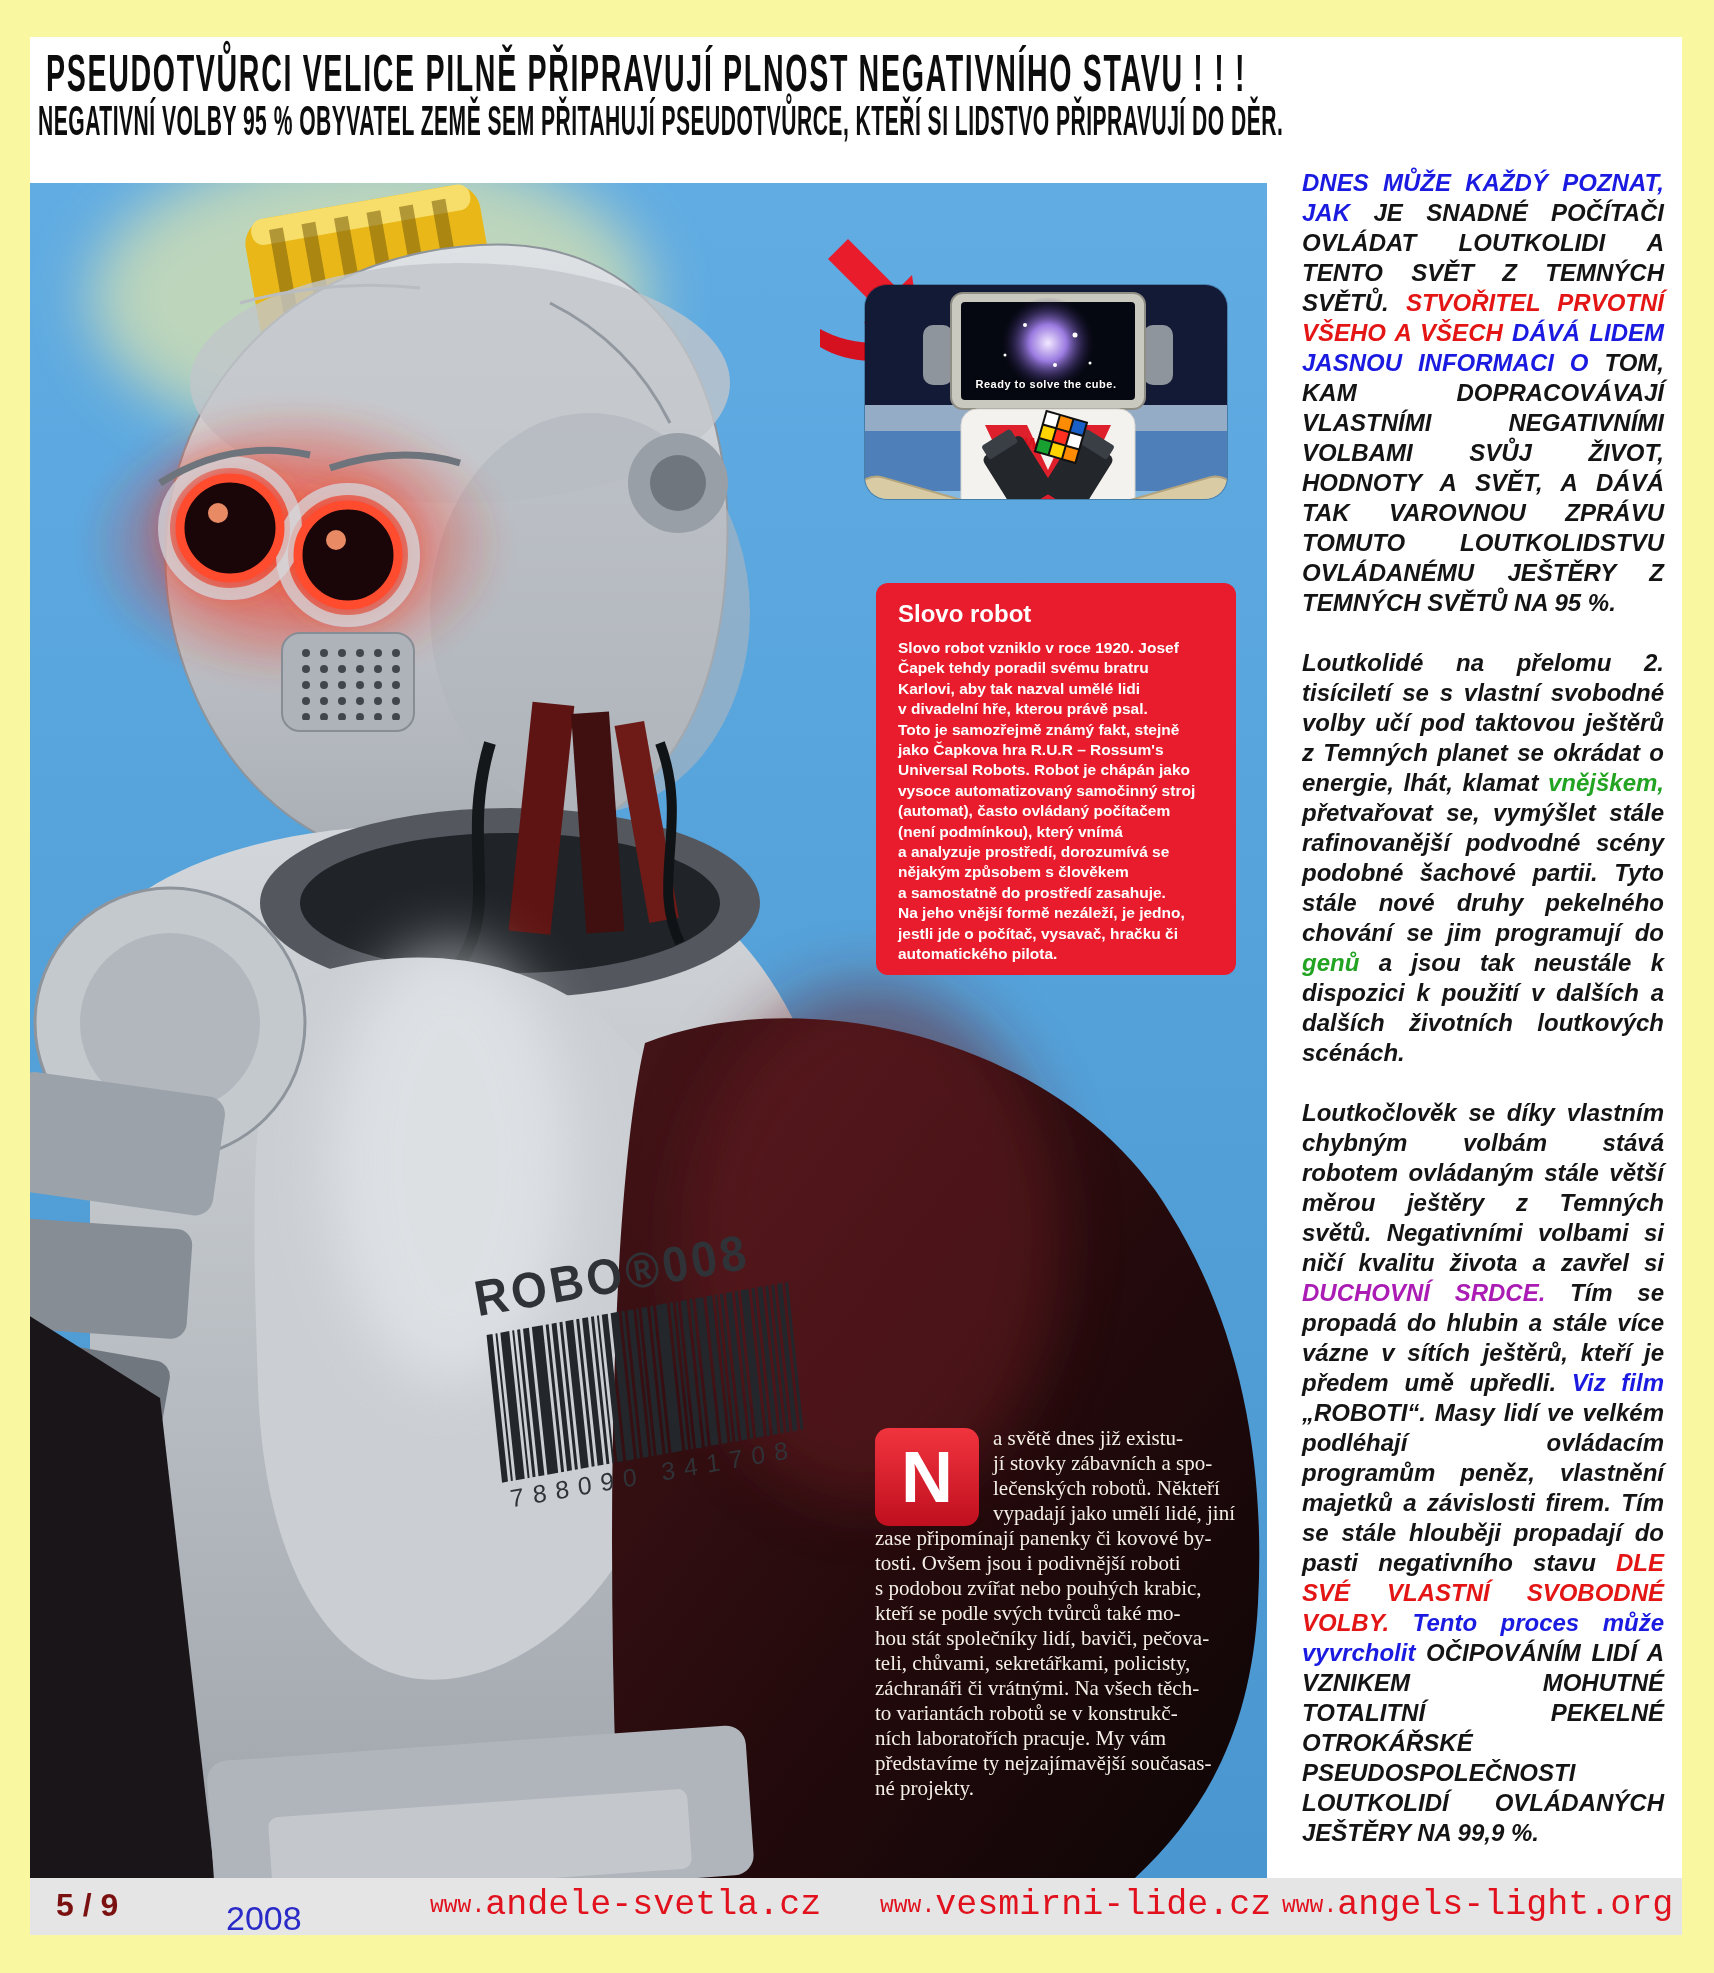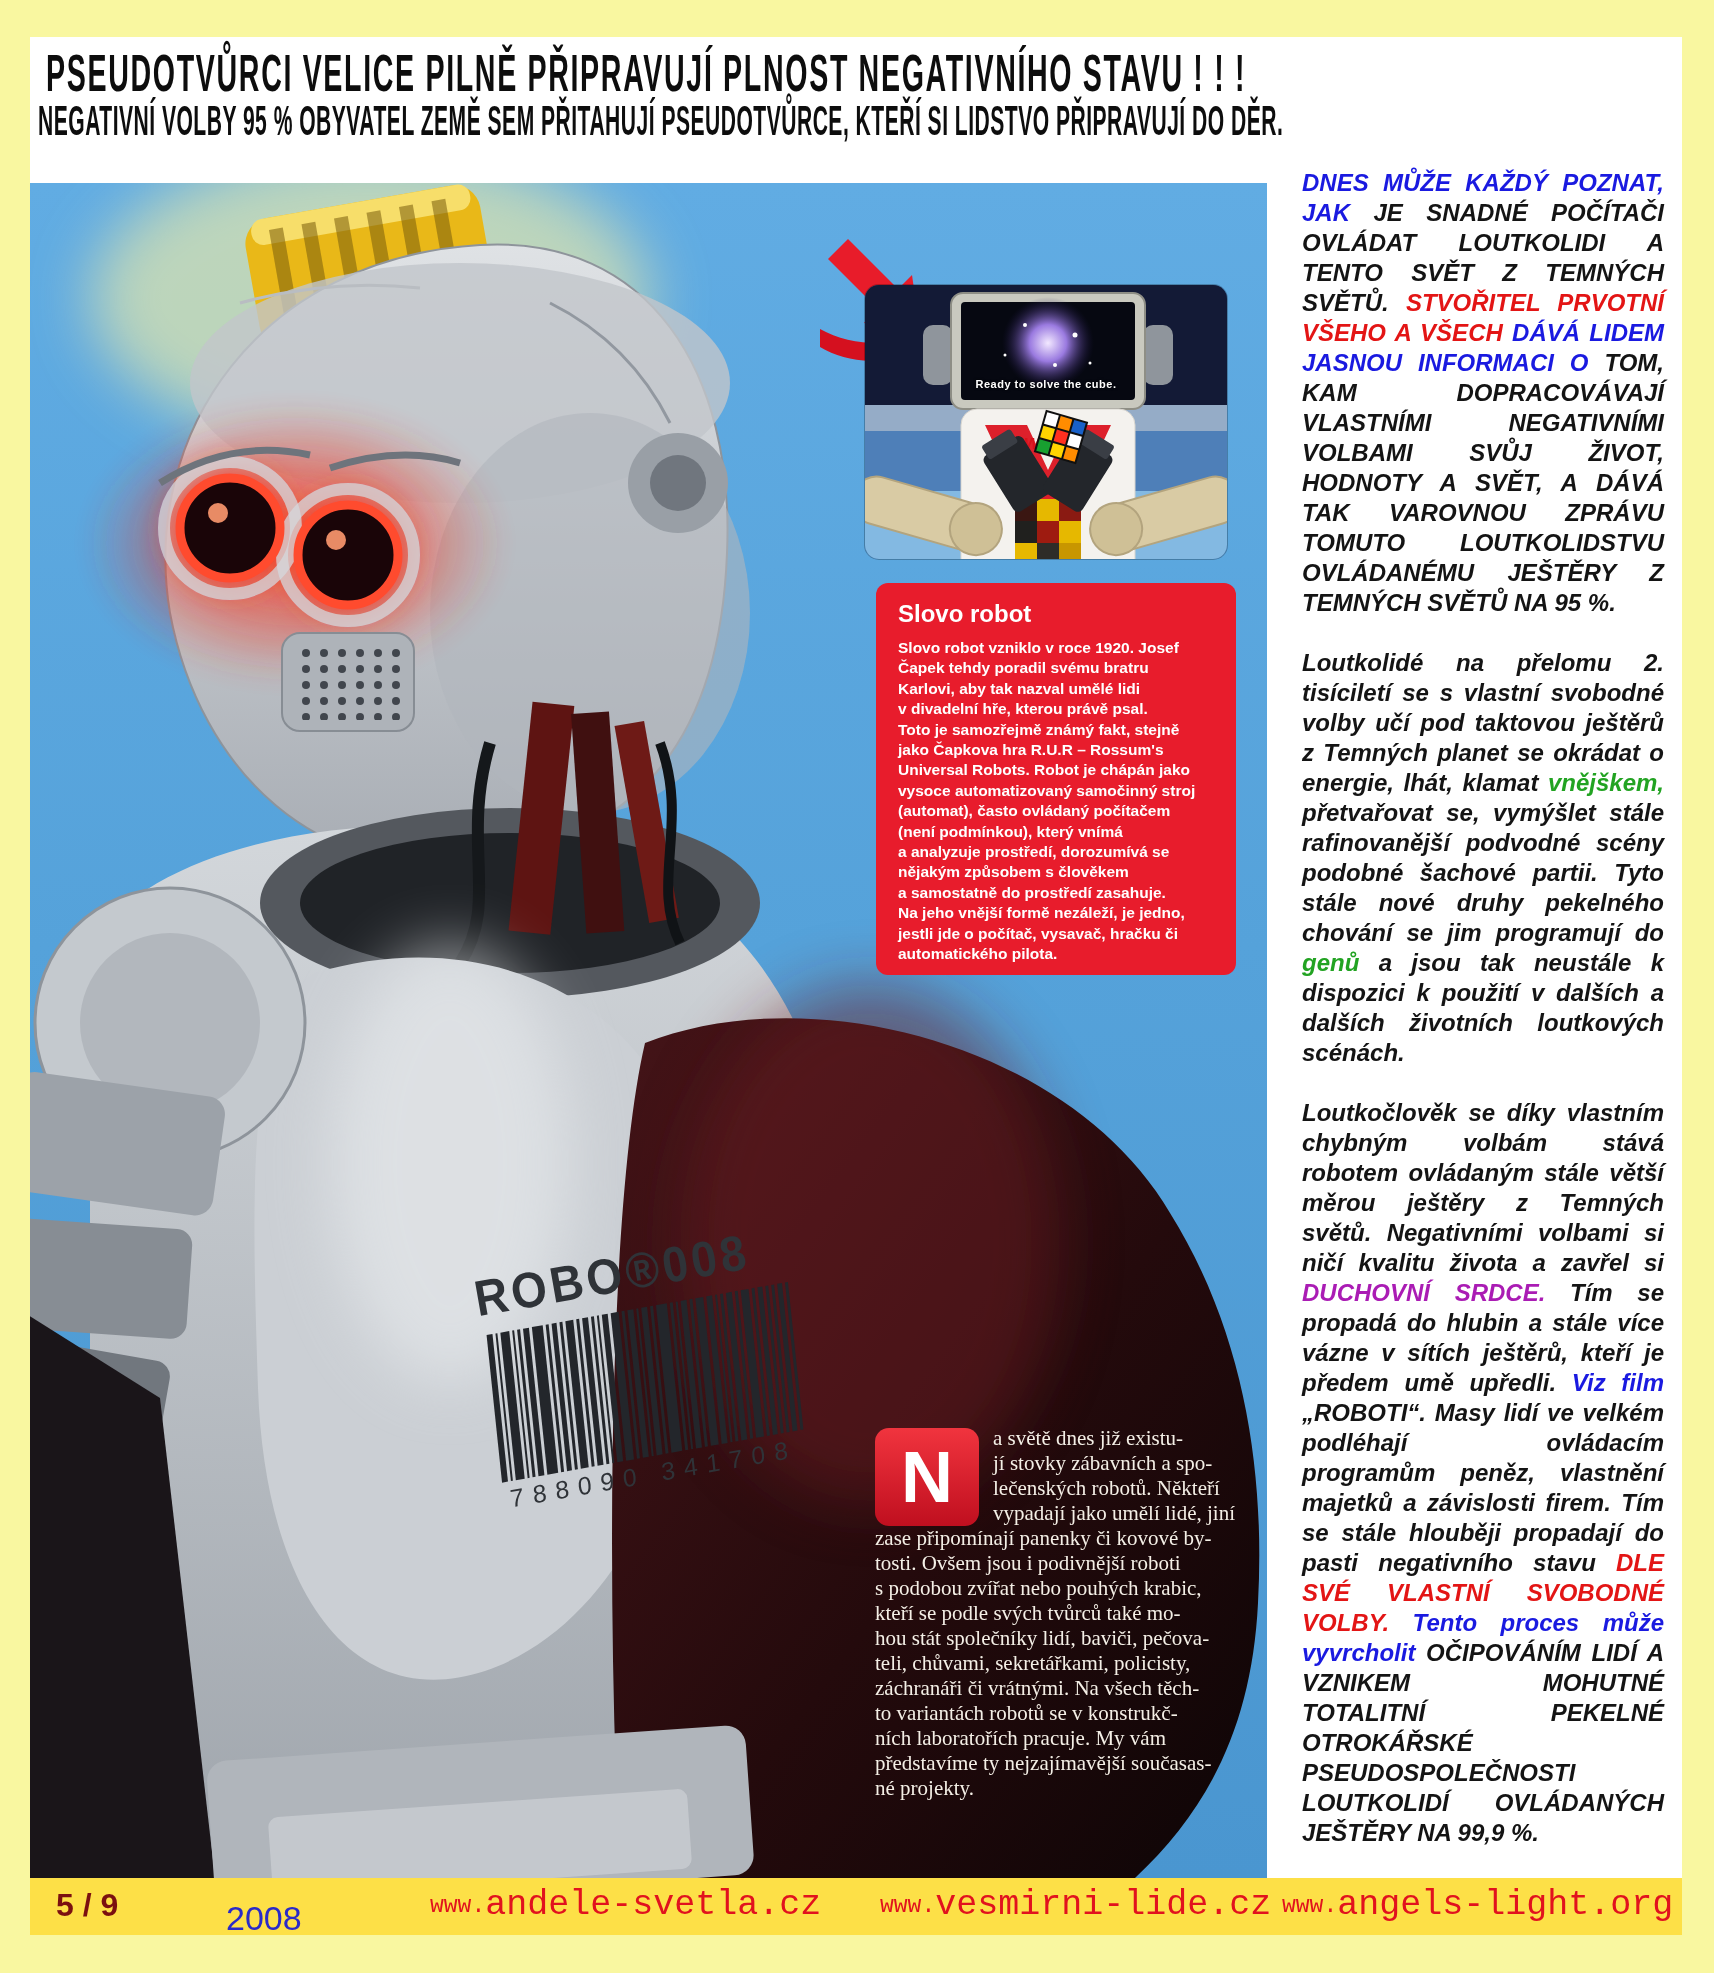--- a/index.html
+++ b/index.html
@@ -10,21 +10,21 @@
   .title-block{position:absolute;left:30px;top:37px;width:1652px;height:146px;background:#fff;}
   .title1{position:absolute;left:16px;top:8px;font-size:52px;font-weight:bold;letter-spacing:3px;
           white-space:nowrap;color:#0d0d0d;transform:scaleX(.55);transform-origin:left top;line-height:1.1;}
   .title2{position:absolute;left:8px;top:60px;font-size:43px;font-weight:bold;letter-spacing:1px;
           white-space:nowrap;color:#0d0d0d;transform:scaleX(.49);transform-origin:left top;line-height:1.1;}
   
   .photo{position:absolute;left:30px;top:183px;width:1237px;height:1695px;overflow:hidden;
          background:linear-gradient(180deg,#61ace3 0%,#55a2da 45%,#4a96d0 100%);}
   .photo svg.robot{position:absolute;left:0;top:0;}
   
-  .inset{position:absolute;left:835px;top:102px;width:362px;height:274px;border-radius:14px;
+  .inset{position:absolute;left:835px;top:102px;width:362px;height:214px;border-radius:22px;
          overflow:hidden;box-shadow:0 0 0 1px rgba(0,0,0,.25);}
   .inset svg{position:absolute;left:0;top:0;}
   .inset-caption{position:absolute;left:0;right:0;top:93px;text-align:center;color:#fff;
                  font-size:11px;font-weight:bold;text-shadow:0 0 3px #000;letter-spacing:.5px;}
   .inset-brand{position:absolute;left:0;right:0;top:146px;text-align:center;color:#d8121c;
                font-weight:bold;font-style:italic;font-size:20px;letter-spacing:1px;}
   .arrow{position:absolute;left:788px;top:50px;width:116px;height:128px;}
   
   .redbox{position:absolute;left:846px;top:400px;width:360px;height:392px;background:#e81c2c;
           border-radius:12px;color:#fff;padding:15px 22px;box-sizing:border-box;}
@@ -42,21 +42,21 @@
         font-family:"Liberation Serif",serif;font-size:21px;line-height:25px;}
   .dropcap{float:left;width:104px;height:98px;margin:2px 14px 0 0;border-radius:14px;
            background:linear-gradient(180deg,#f1343e,#c00f1f);color:#fff;text-align:center;
            line-height:98px;font-size:72px;font-weight:bold;font-family:"Liberation Sans",sans-serif;}
   .npar-text{white-space:pre-line;}
   
   .column{position:absolute;left:1302px;top:168px;width:362px;font-weight:bold;font-size:24px;
           line-height:30px;text-align:justify;color:#141414;}
   .column .para{margin:0 0 30px 0;font-style:italic;}
   
-  .footer{position:absolute;left:30px;top:1878px;width:1652px;height:57px;background:#fde047;}
+  .footer{position:absolute;left:30px;top:1878px;width:1652px;height:57px;background:#e5e5e5;}
   .pageno{position:absolute;left:26px;top:9px;font-size:32px;font-weight:bold;color:#7b1010;}
   .year{position:absolute;left:196px;top:9px;font-size:34px;color:#2a2ac8;margin-top:12px;}
   .url{position:absolute;top:7px;color:#e1121e;white-space:nowrap;font-family:Liberation Mono, monospace;}
   .url .www{font-size:23px;vertical-align:2px;}
   .url .domain{font-size:35px;}
   .u0{left:400px;}.u1{left:850px;}.u2{left:1252px;}
 </style>
 </head>
 <body>
 

